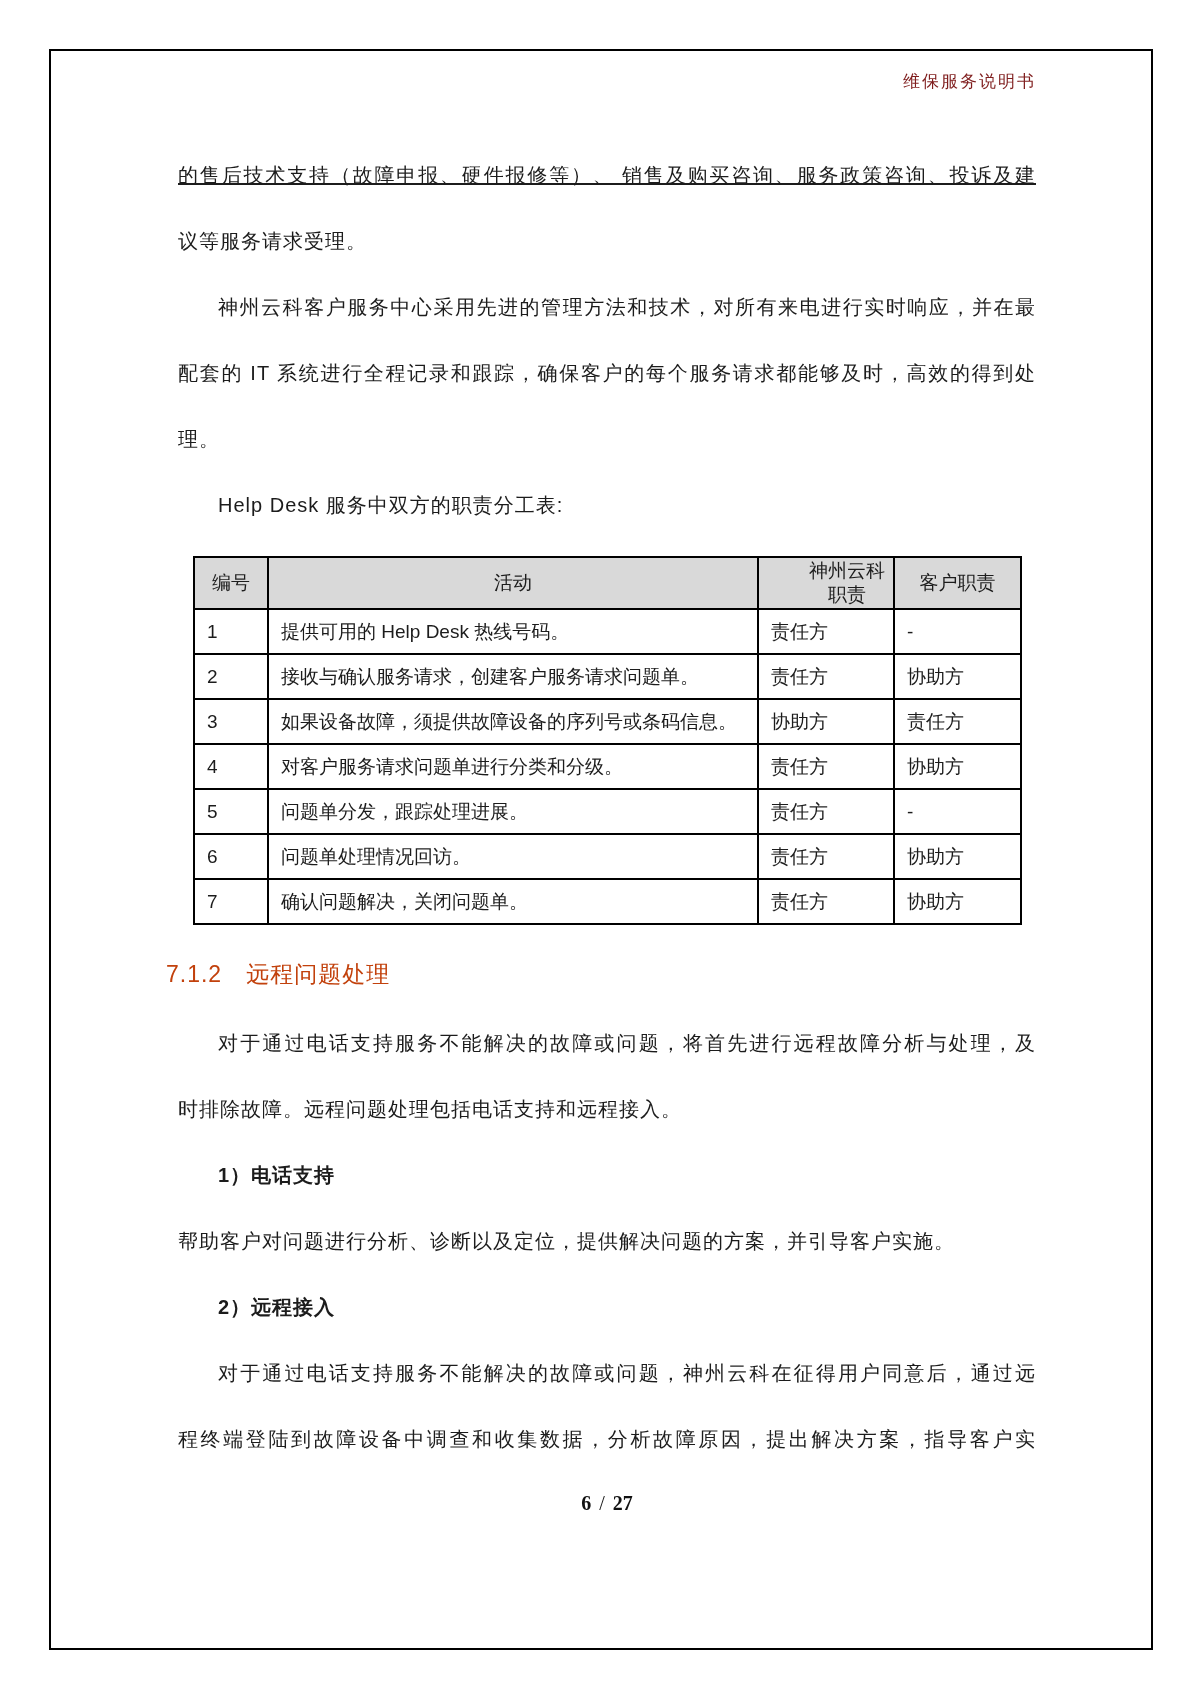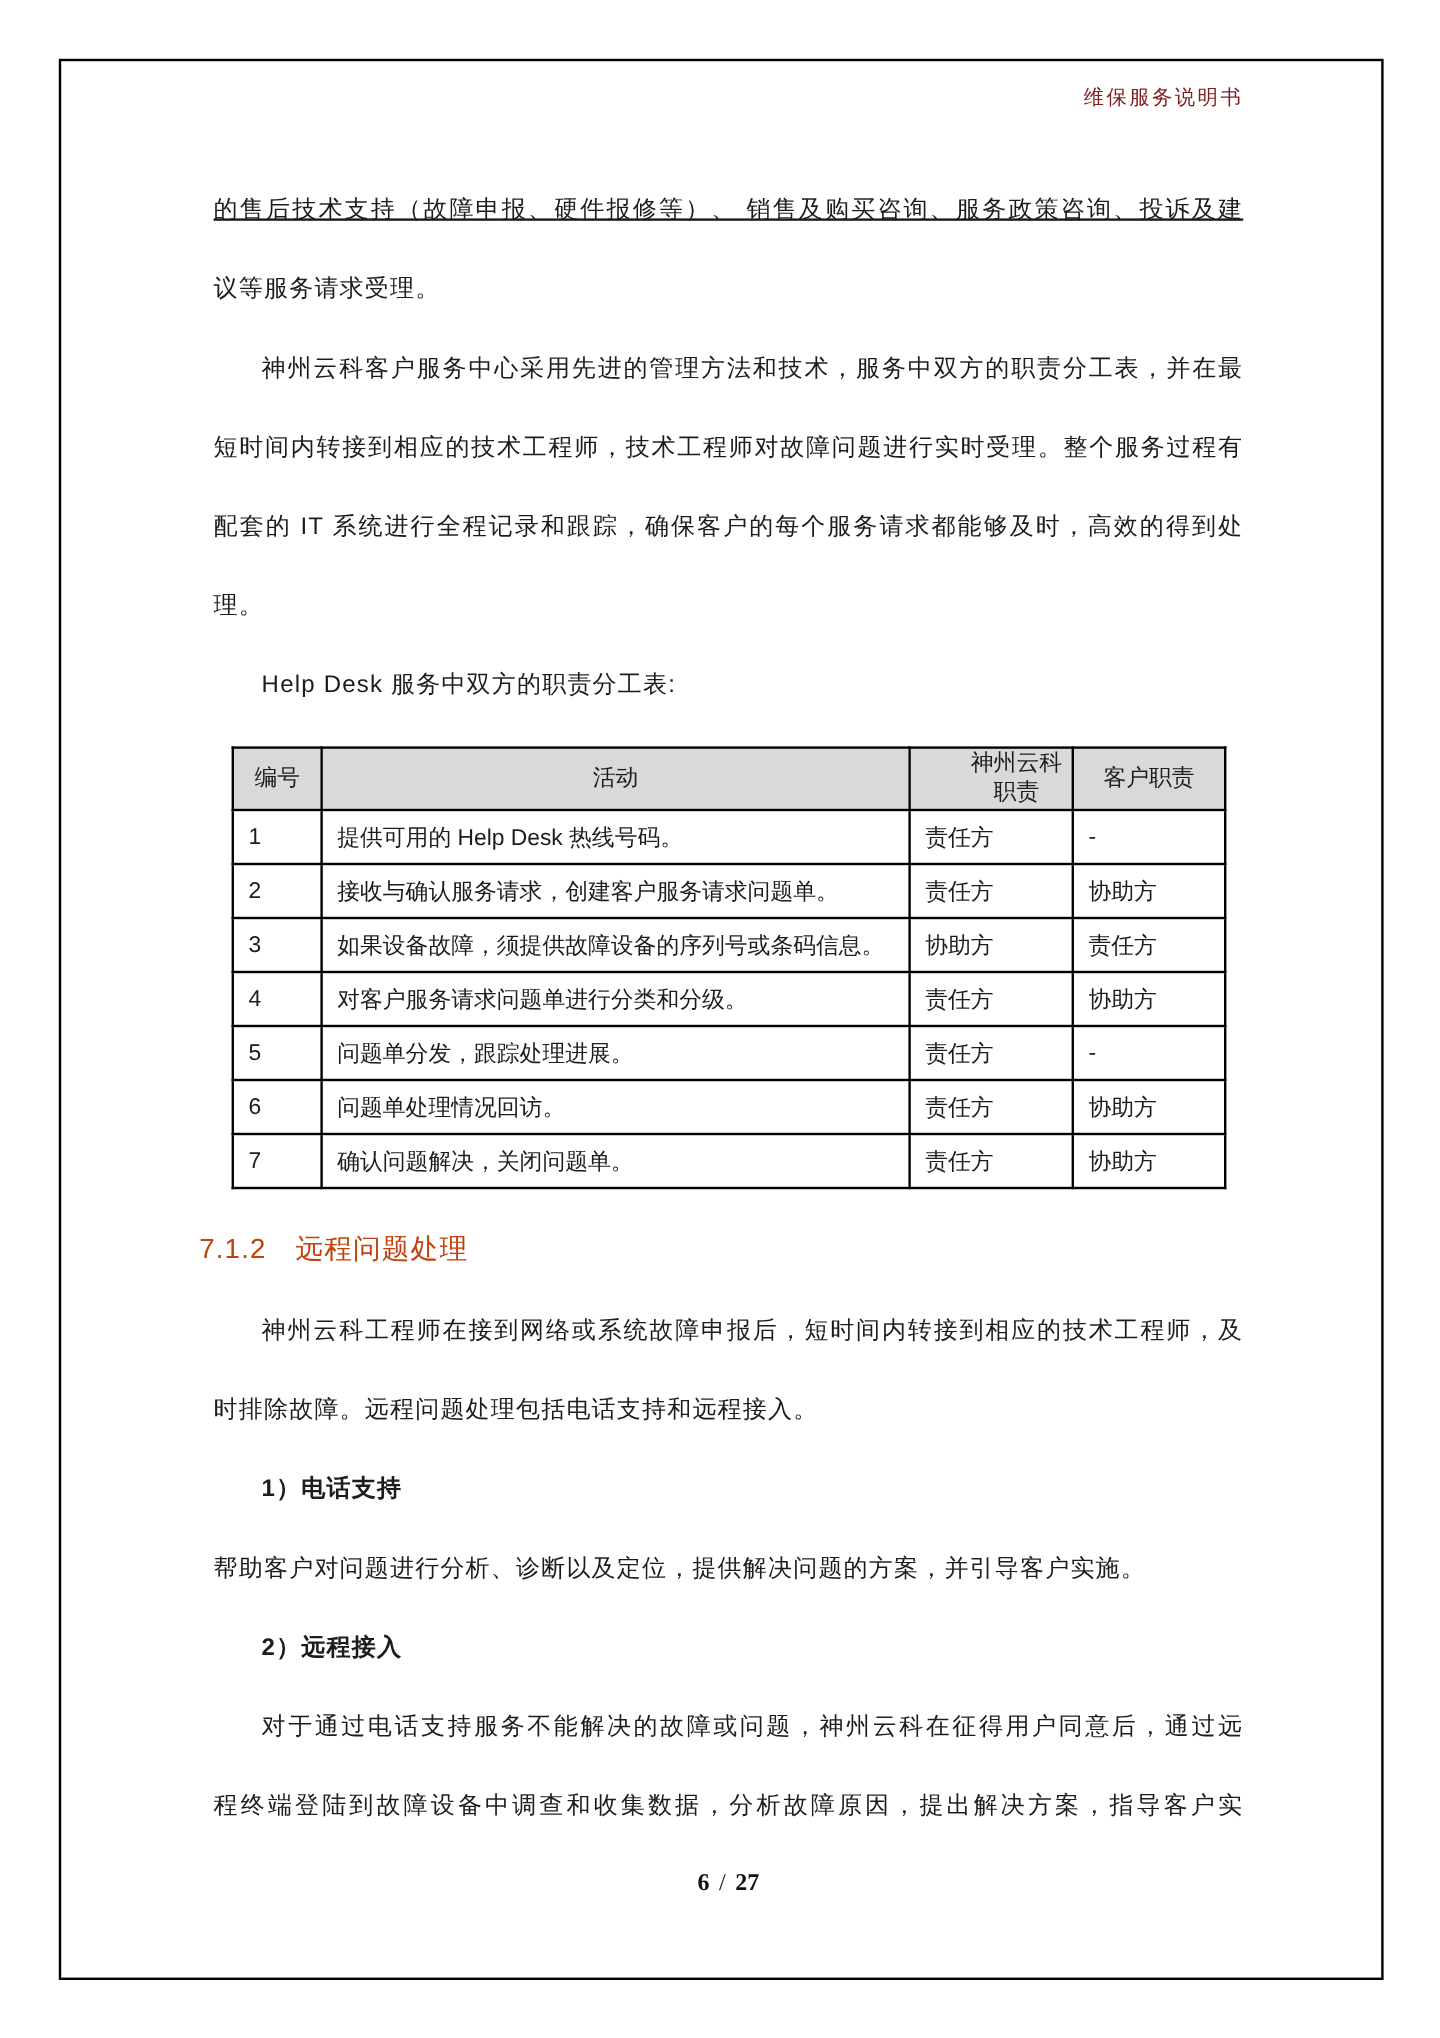--- a/index.html
+++ b/index.html
@@ -70,22 +70,21 @@
 
 <div class="page-border"></div>
 
 <div class="doc-content">
 
   <div class="header-title">维保服务说明书</div>
 
   <p class="bline fill first">的售后技术支持（故障申报、硬件报修等）、 销售及购买咨询、服务政策咨询、投诉及建</p>
   <p class="bline">议等服务请求受理。</p>
 
-  <p class="bline fill indent">神州云科客户服务中心采用先进的管理方法和技术，服务中双方的职责分工表，并在最</p>
-  <p class="bline fill">短时间内转接到相应的技术工程师，技术工程师对故障问题进行实时受理。整个服务过程有</p>
+  <p class="bline fill indent">神州云科客户服务中心采用先进的管理方法和技术，对所有来电进行实时响应，并在最</p>
   <p class="bline fill">配套的 IT 系统进行全程记录和跟踪，确保客户的每个服务请求都能够及时，高效的得到处</p>
   <p class="bline">理。</p>
 
   <p class="bline indent">Help Desk 服务中双方的职责分工表:</p>
 
   <table class="duty-table">
     <colgroup>
       <col class="col-no">
         <col class="col-act">
         <col class="col-dck">
@@ -143,21 +142,21 @@
       <td>责任方</td>
       <td>协助方</td>
     </tr>
       </tbody>
   </table>
 
   <div class="section-heading">
     <span class="sec-num">7.1.2</span><span class="sec-title">远程问题处理</span>
   </div>
 
-  <p class="bline fill indent after-heading">神州云科工程师在接到网络或系统故障申报后，短时间内转接到相应的技术工程师，及</p>
+  <p class="bline fill indent after-heading">对于通过电话支持服务不能解决的故障或问题，将首先进行远程故障分析与处理，及</p>
   <p class="bline">时排除故障。远程问题处理包括电话支持和远程接入。</p>
 
   <p class="sub">1）电话支持</p>
 
   <p class="bline">帮助客户对问题进行分析、诊断以及定位，提供解决问题的方案，并引导客户实施。</p>
 
   <p class="sub">2）远程接入</p>
 
   <p class="bline fill indent">对于通过电话支持服务不能解决的故障或问题，神州云科在征得用户同意后，通过远</p>
   <p class="bline fill">程终端登陆到故障设备中调查和收集数据，分析故障原因，提出解决方案，指导客户实</p>

